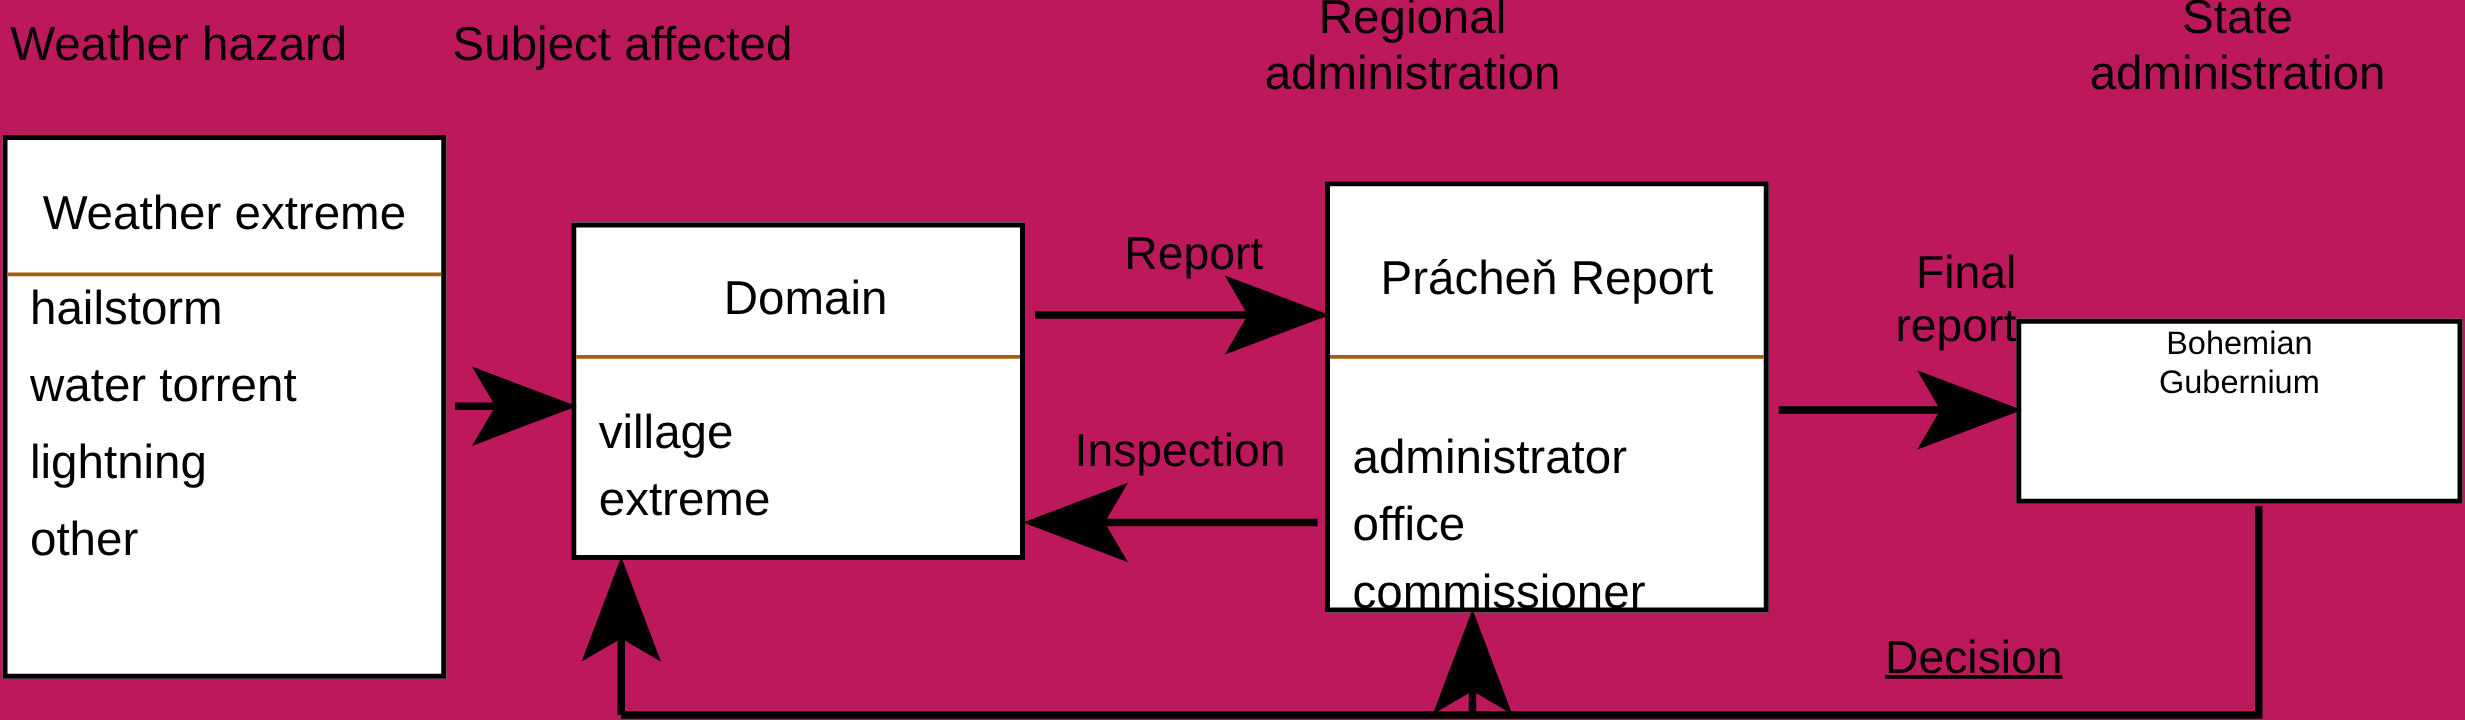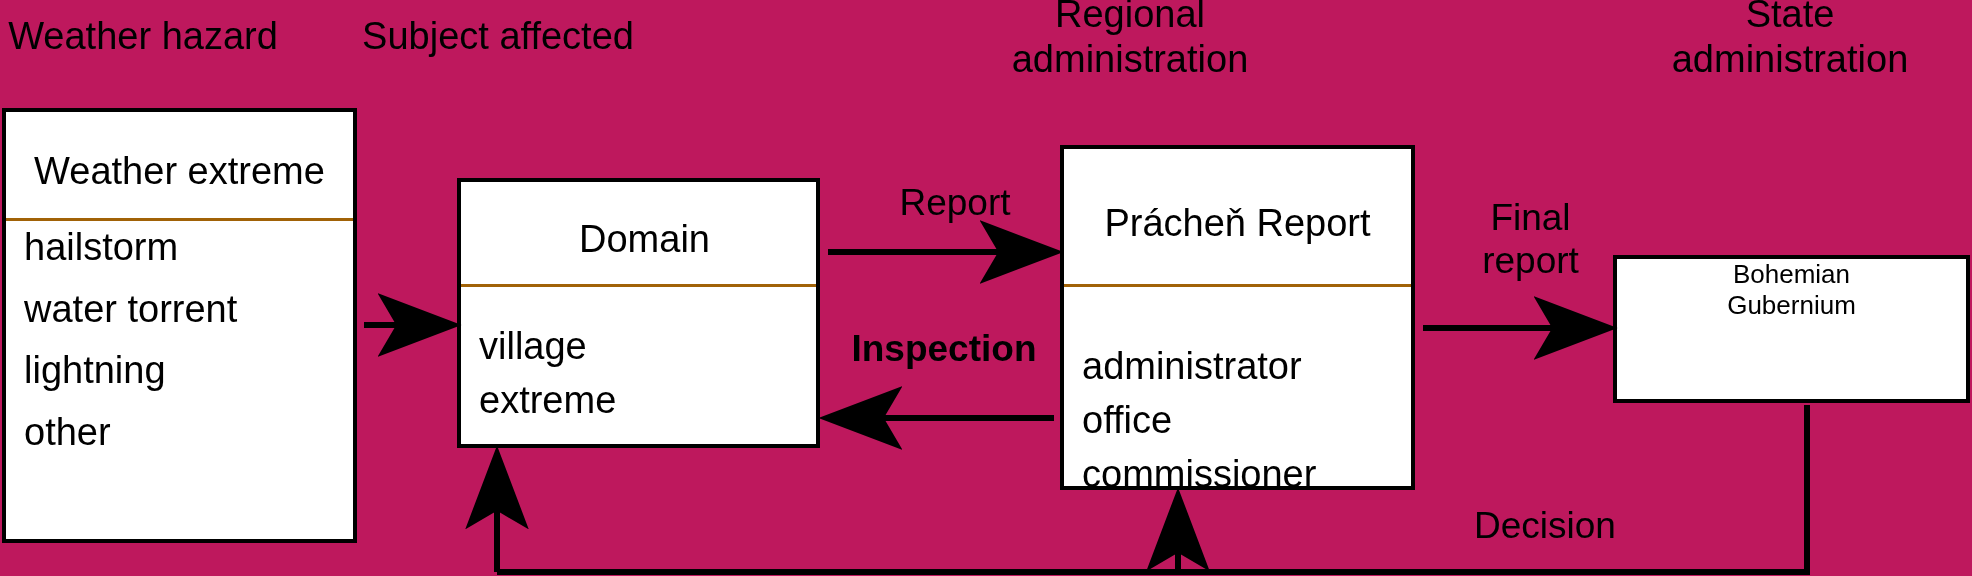--- a/index.html
+++ b/index.html
@@ -133,26 +133,26 @@
     </div>
   </div>
 
   <div class="plain-node" style="left:1613px; top:255px; width:357px; height:148px;">
     <span style="white-space:pre-line;">Bohemian
 Gubernium</span>
   </div>
 
   <div class="edge-label" style="left:855px; top:182px; width:200px;">Report</div>
 
-  <div class="edge-label" style="left:838px; top:328px; width:212px;font-weight:bold;">Inspection</div>
+  <div class="edge-label" style="left:838px; top:340px; width:212px;">Inspection</div>
 
-  <div class="edge-label" style="left:1448px; top:197px; width:165px;">Final
+  <div class="edge-label" style="left:1448px; top:197px; width:165px;text-align:right;">Final
 report</div>
 
-  <div class="edge-label" style="left:1440px; top:505px; width:210px; text-align:center;">Decision</div>
+  <div class="edge-label" style="left:1440px; top:505px; width:210px; text-align:right;text-decoration:underline;">Decision</div>
 
   <svg class="wires" viewBox="0 0 1972 576">
     <defs>
       <marker id="ah" markerWidth="14" markerHeight="11" refX="12.4" refY="5.5" orient="auto" markerUnits="strokeWidth">
         <path d="M0,0.2 L14,5.5 L0,10.8 L3.1,5.5 Z" fill="#000000"></path>
       </marker>
     </defs>
 
     <line x1="364" y1="325" x2="452" y2="325" stroke="#000000" stroke-width="6" marker-end="url(#ah)"></line>
 

